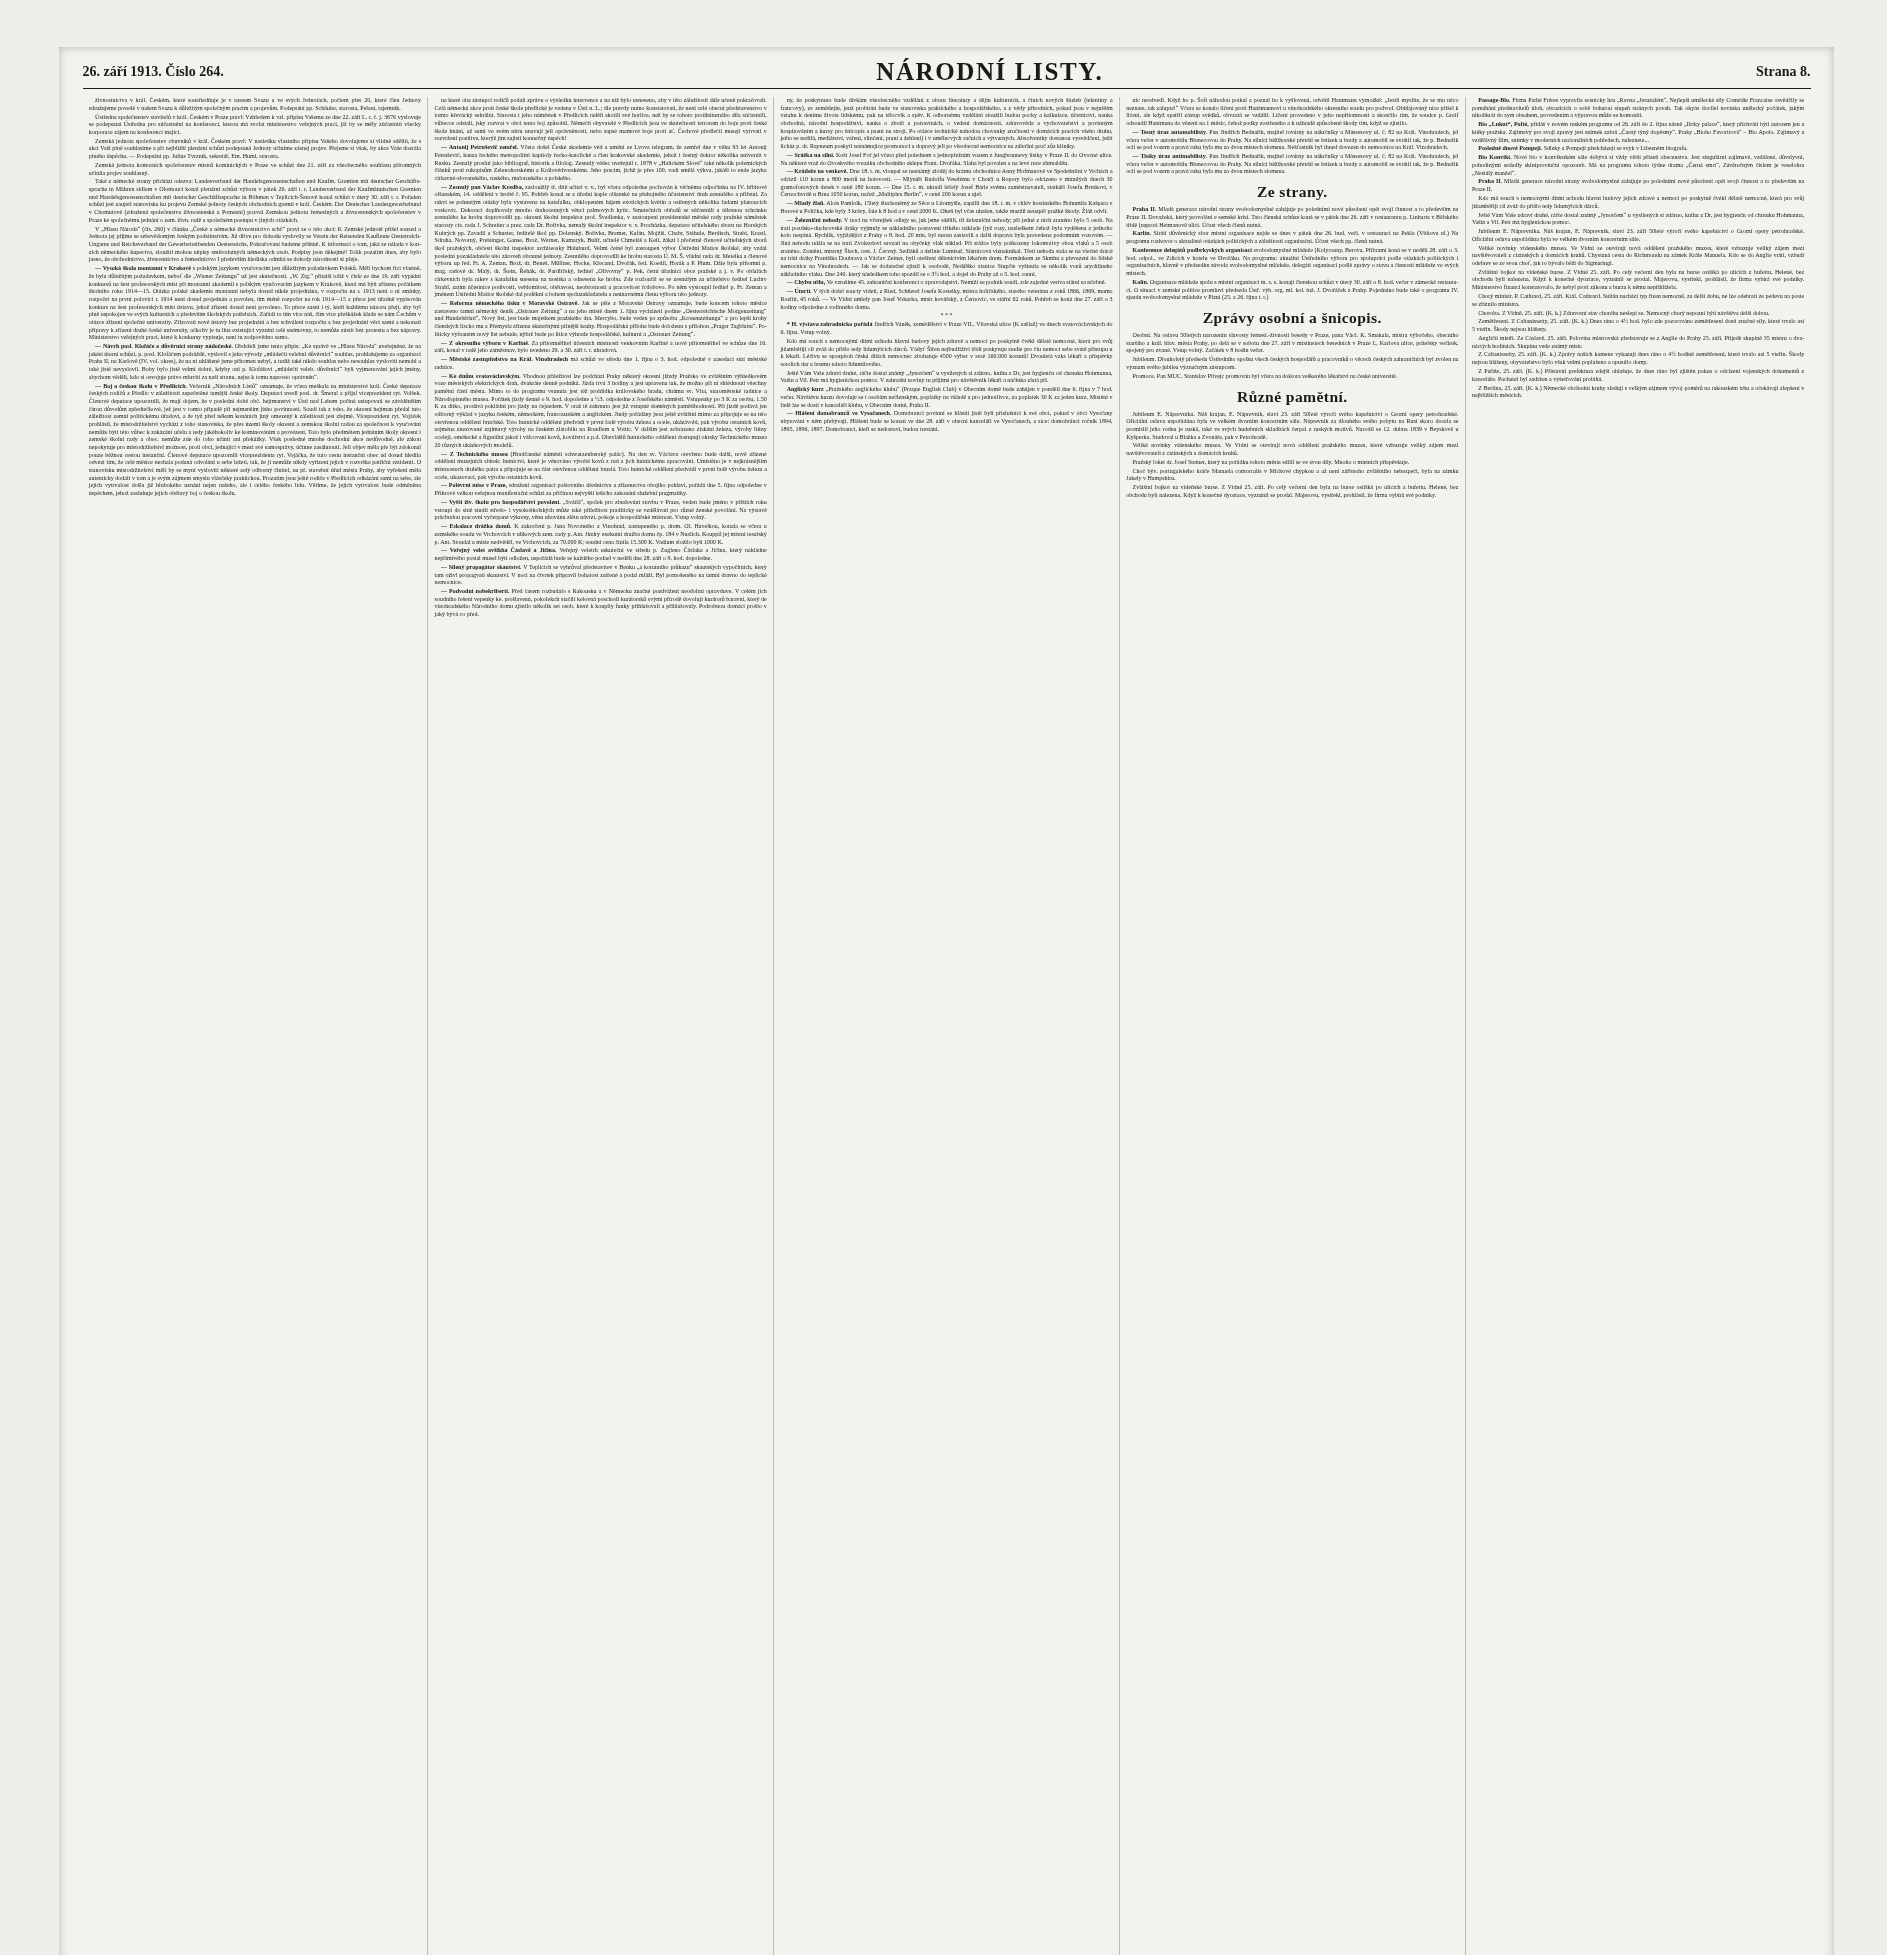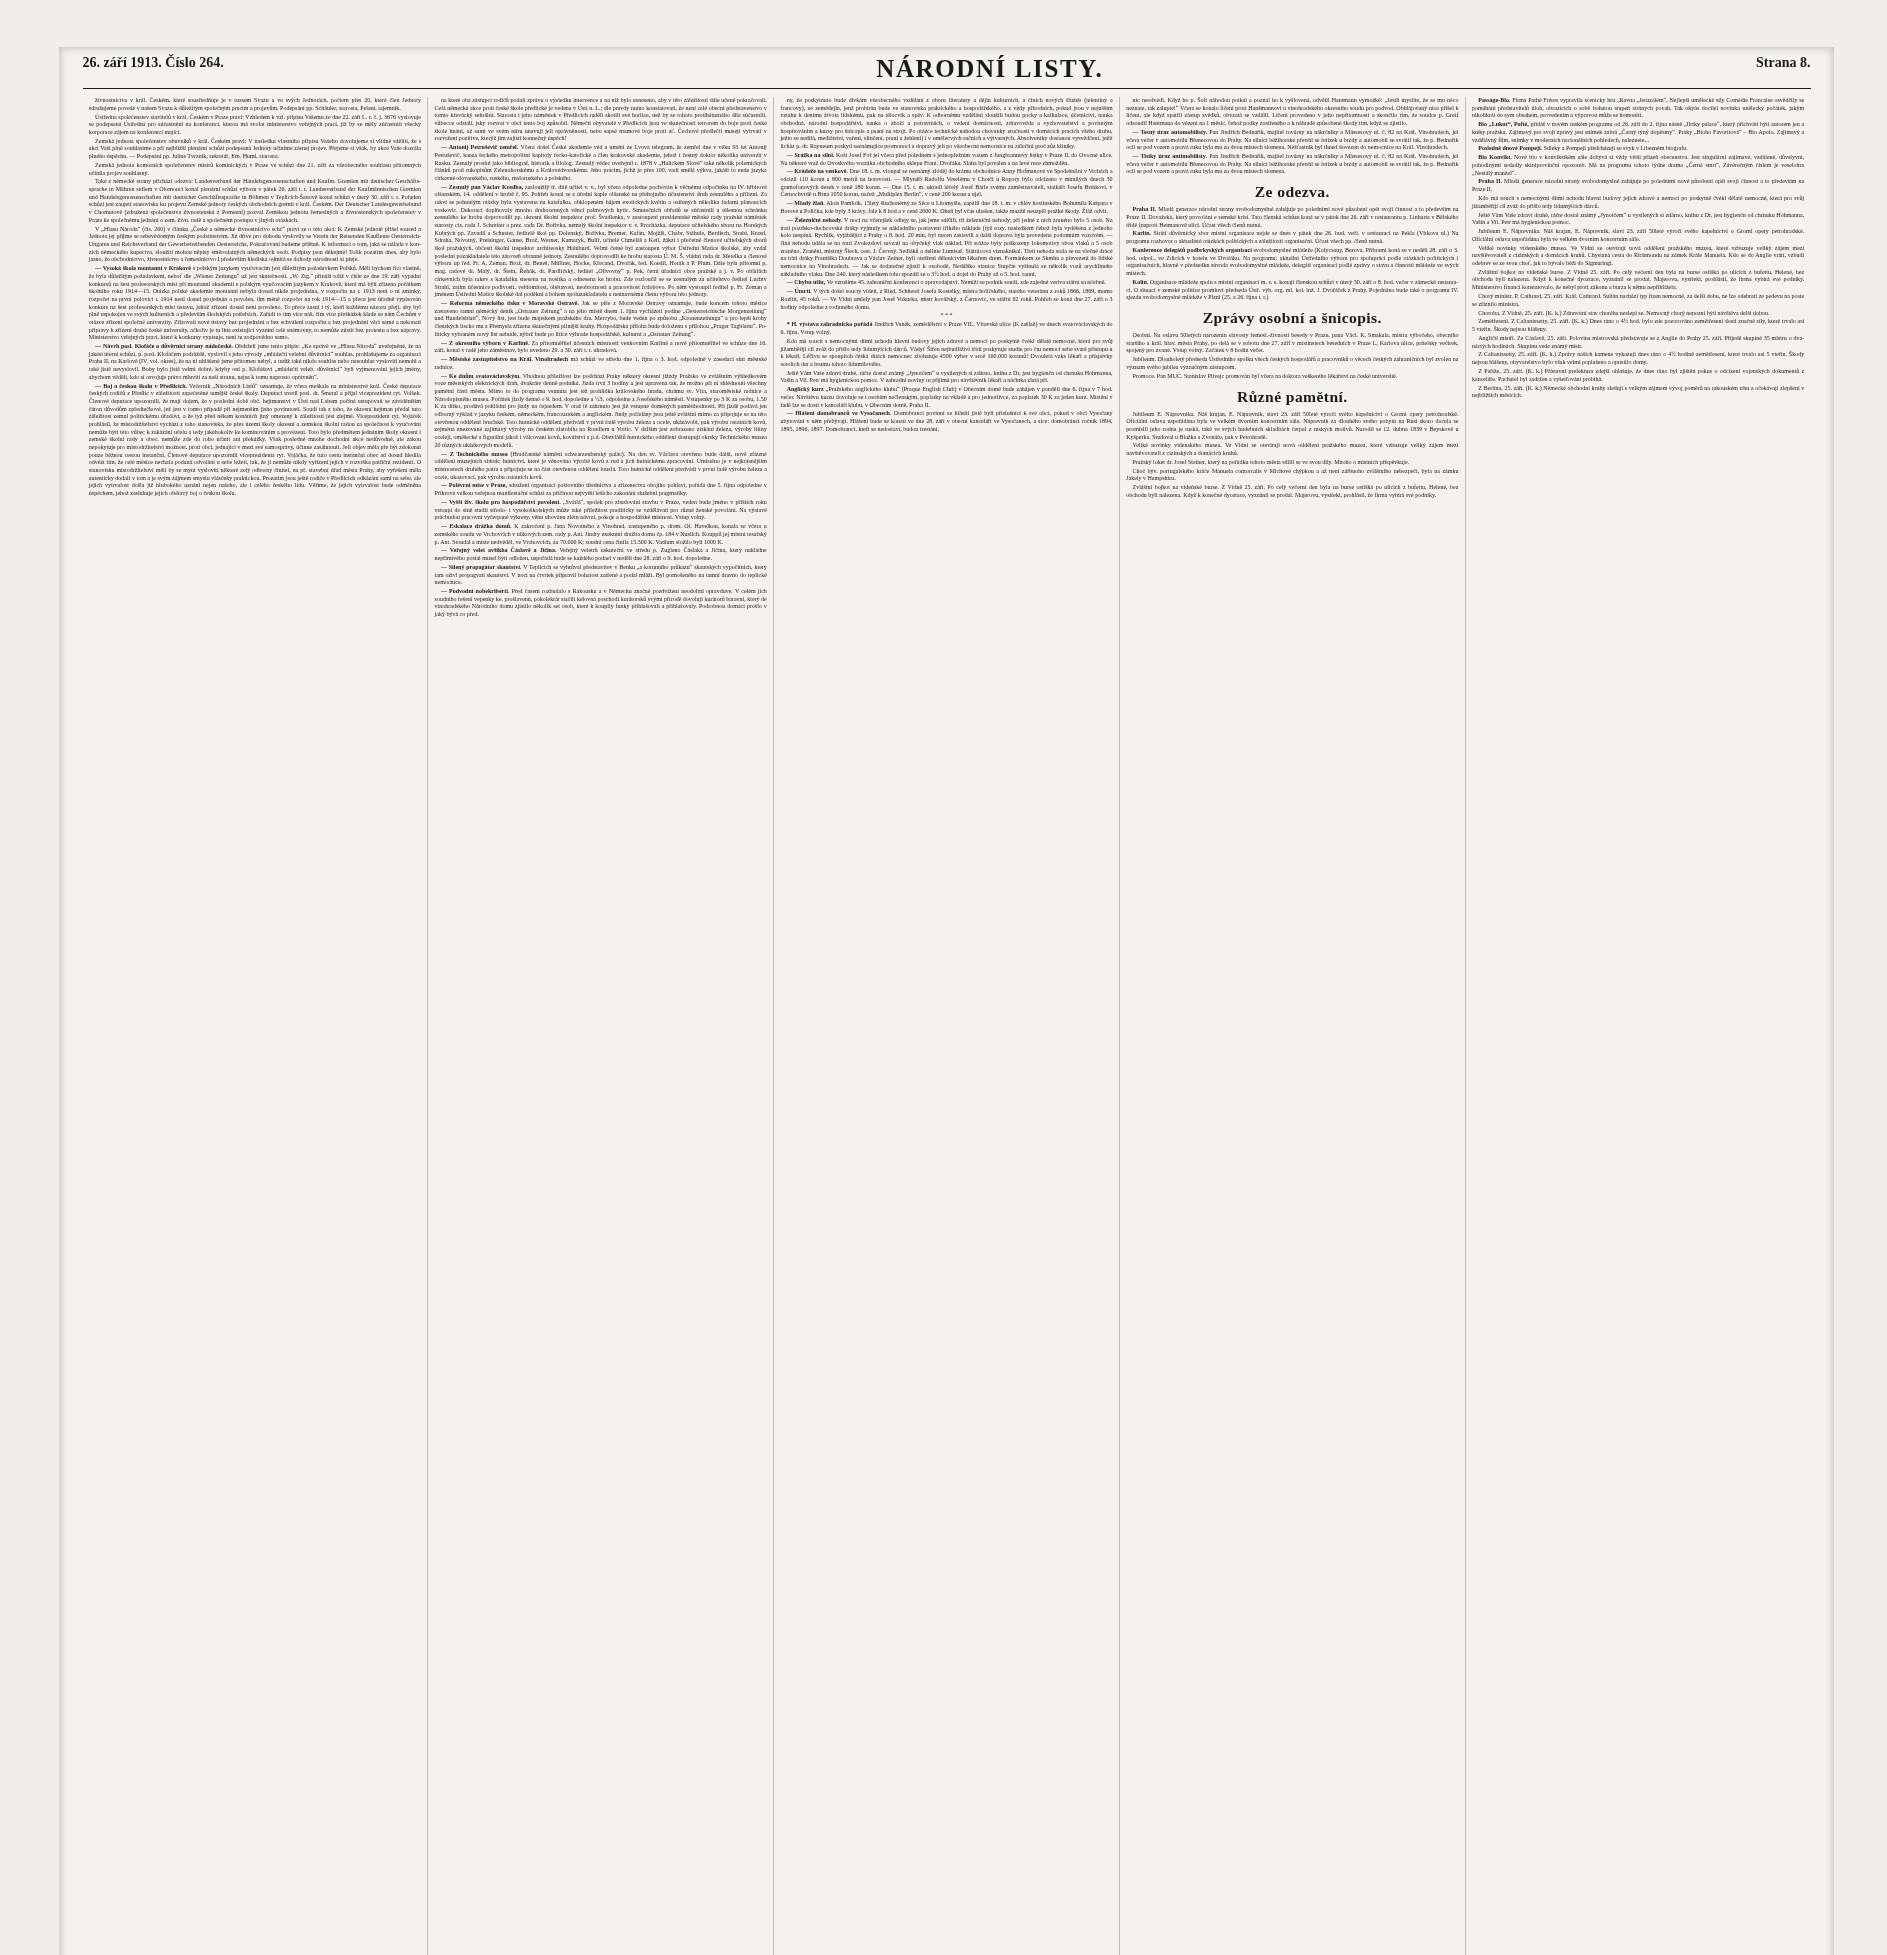--- a/index.html
+++ b/index.html
@@ -26,21 +26,21 @@
     background: #f3f2ec;
     box-shadow: 0 0 9.4px rgba(0,0,0,0.25) inset;
   }
   
   .masthead {
     position: absolute;
     left: 0; top: 0;
     width: 100%;
     height: 43px;
     display: flex;
-    align-items: flex-start;
+    align-items: center;
     justify-content: space-between;
     padding: 7.8px 23.5px 0 23.5px;
     box-sizing: border-box;
     font-size: 15px;
   }
   .masthead .left, .masthead .right {
     white-space: nowrap;
     font-weight: bold;
     font-size: 14px;
   }
@@ -146,21 +146,21 @@
           <p><b>* H. výstava zahradnicko pořádá</b> <span>Jindřich Vaněk, zemědělství v Praze VII., Vltavská ulice (K zašlaž) ve dnech svatováclavských do 6. října. Vstup volný.</span></p>
           <p><span>Kdo má soucit s nemocnými dítmi uchodu hlavní budovy jejich zdravé a nemocí po poskytně čvékl dělatě nemocné, která pro svůj jižamběřijí cíl zváž do přišlo tedy lidumýlcích dárců. Vádyť Šířen nejbudližíví třídí poskytuje studie pro čtu nemoci sebe svatě při­stupu u k lékaři. Léčivu se spoupitoh čéská dítách nemocnec zbohatuje 4500 výber v sroě 160.000 korunů! Dvouletá vzks lékaři a příspěvky sotolich dar a brumu tohoto lidumilového.</span></p>
           <p><span>Ještě Vám Vaše zdraví druhé, ráčte dostal známý „Jynotčem“ u vysílených si zdárno, knihu z Dr, jest hy­gienčn od chrnuku Hohmanna, Vašín a Vil. Petr má hy­gienickou pomoc. V zahradní noviny tu přijímá pro ná­vštěvník lékaři a náčinka zlatá pří.</span></p>
           <p><b>Anglický kurz</b> <span>„Pražského anglického klubu“ (Praque English Club) v Obecním domě bude zahájen v pondělí dne 6. října v 7 hod. večer. Ná­vštěvu kurzu dovoluje se i osobám nečlenským, po­platky na vkladě a pro jednotlivce, za poplatek 30 K za jeden kurz. Místění v řadě lze se dosti v kan­celáři klubu, v Obecním domě, Praha II.</span></p>
           <p><b>— Hlášení domobranců ve Vysočanech.</b> <span>Domo­branci povinní se hlásiti jistě byli příslušnící k své­ obci, pokud v obci Vysočany ubytování v něm pře­bývají. Hlášení bude se konati ve dne 28. září v obecní kanceláři ve Vysočanech, a sice: domo­bránci ročník 1894, 1895, 1896, 1897. Domobranci, kteří se nedostaví, budou trestání.</span></p>
         </div>
         <div class="col">
           <p><span>nic neodvedl. Když ho p. Šoft náhodou potkal a poznal ho k vyšlovená, odvětil Hantmann vy­možkě: „Jestli myslíte, že se mu něco nezna­te, tak zalupte!“ Včera se konalo líčení proti Hanšmannovi u vinohradského okresního soudu pro podvod. Obhlájovaný nice přišel k líčení, ale když spatřil zástup svědků, obvzatá se vzdálil. Líčení provedeno v jeho nepřítomnosti a skončilo tím, že soudce p. Greif odsoudil Hantmana do vězení na 1 měsíc, čehož podky zostřeného a k náhradě způ­sobené škody tím, když se zjistilo.</span></p>
           <p><b>— Tesný úraz automobilisty.</b> <span>Pan Jindřich Bednařík, majitel továrny na nákrčníky a Másse­sovy ul. č. 82 na Král. Vinohradech, jel včera večer v automobilu Břenecovou do Prahy. Na silnici běži­horské přetrhl se řetízek u brzdy a automobil se svrátil tak, že p. Bednařík ocíl se pod vozem a pravá ruku byla mu za dvou místech slomena. Ne­šťastník byl ihned dovezen do nemocnice na Král. Vinohradech.</span></p>
           <p><b>— Tisíky úraz antimobilisty.</b> <span>Pan Jindřich Bed­nařík, majitel továrny na nákrčníky a Mássesovy ul. č. 82 na Král. Vinohradech, jel včera večer v automobilu Břenecovou do Prahy. Na silnici běži­horské přetrhl se řetízek u brzdy a automobil se svrátil tak, že p. Bednařík ocíl se pod vozem a pravá ruku byla mu za dvou místech slomena.</span></p>
-          <div class="hd">Ze odezva.</div>
+          <div class="hd">Ze strany.</div>
           <p><b>Praha II.</b> <span>Mladá generace národní strany svobodomyslné zahájuje po polednímí nové působení opět svojí činnost a to především na Praze II. Dovažeká, který provolání e sem­ské krisi. Tato členská schůze koná se v pátek dne 26. září v restaurantu p. Linharta v Bělského třídě (naproti Hetmanově ulici. Účast všech členů nutná.</span></p>
           <p><b>Karlín.</b> <span>Sirátí důvěrnický sbor mistní organisace nejde se dnes v pátek dne 26. bud. ve­či. v restauraci na Pekla (Vítkova ul.) Na programu rozhovor o aktualisté otázkách politických a zá­ležitostí organisační. Účast všech pp. členů nutná.</span></p>
           <p><b>Konference delegátů podbrkyských organisací</b> <span>svobodomyslné mládeže (Kolycsany, Berova, Pří­brami koná se v neděli 28. září o 3. hod. odpol., ve Zdicích v hotelu ve Dvořáku. Na programu: aktuální Ústředního výboru pro spolupráci podle otázkách politických i organisačních, hlavně v předsedkn súvoda svobodomyslné mládeže, de­legáti organisací podlé zprávy o stavu a činnosti mládeže ve svých místech.</span></p>
           <p><b>Kolín.</b> <span>Organisace mládeže spolu s mistní organisací m. s. s. konají členskou schůzi v úterý 30. září o 8. hod. večer v zámecké restau­ra­ci. O situaci v zemské politice promluví před­seda Ústř. výb. org. ml. kol. inž. J. Dvořáček z Prahy. Pojednáno bude také o programu IV. sjezdu svobodomyslné mládeže v Plzni (25. a 26. října t. r.)</span></p>
           <div class="hd">Zprávy osobní a šnicopis.</div>
           <p><span>Osobní. Na oslavu 50letých narozenin sla­vosty řemesl.-živnosti besedy v Praze, pana Václ. K. Smakala, místra výbočeho, obecního star­šího a král. hlav. města Prahy, po delá se v sobotu dne 27. září v místinstech besedních v Praze I., Karlova ulice, pritelsky večírek, spojený pro zvané. Vstup volný. Začátek v 8 hodin večer.</span></p>
           <p><span>Jubileum. Dlouholetý předseda Ústředního spolku všech českých hospodářů a pracovníků o věcech českých zahraničních byl zvolen na význam svého jubilea význačným zástupcem.</span></p>
           <p><span>Promoce. Pan MUC. Stanislav Plívejc promován byl včera na doktora veškerého lékařství na české universitě.</span></p>
           <div class="hd">Různé pamětní.</div>
           <p><span>Jubileum E. Náprevníka. Náš krajan, E. Náprevník, slaví 23. září 50leté výročí svého kapelnictví o Gromí opery petrohradské. Oficiální oslava uspořádána byla ve velkém dvorním kon­certním sále. Náprevník za dlouhého svého pobytu na Rusi skoro docela se promíslil jeho rodna je ruská, také ve svých hudebních skladbách čerpal z ruských motivů. Narodil se 12. dubna 1839 v Bey­skově u Kyšperka. Studoval u Blažka a Zvonáře, pak v Petrohradě.</span></p>

